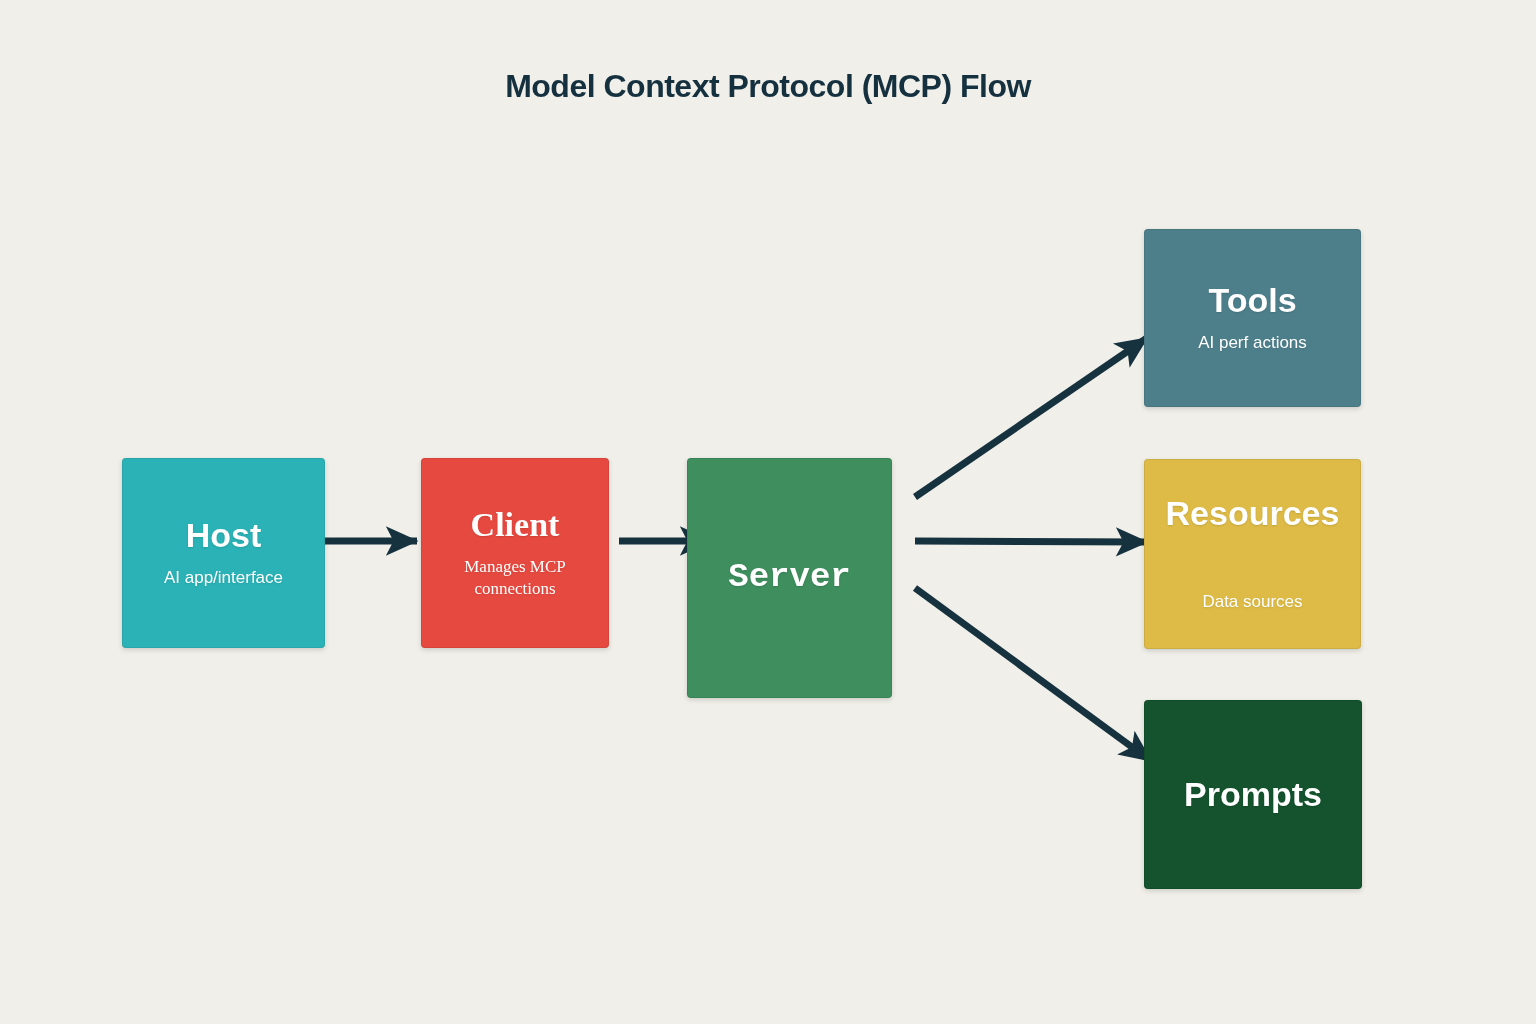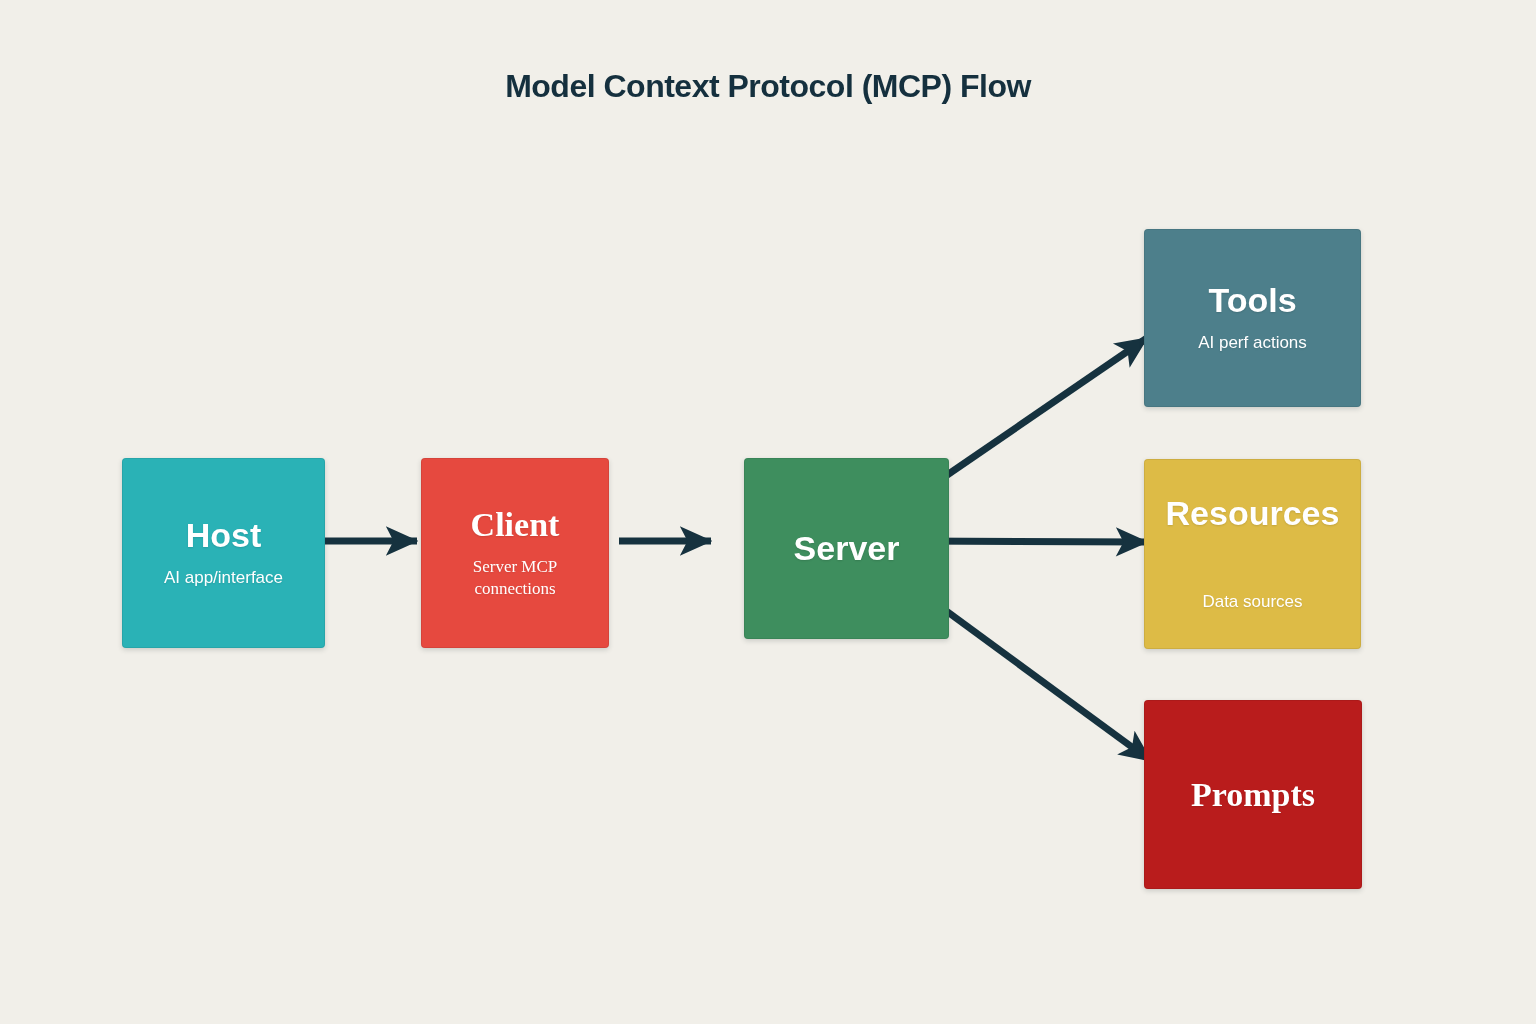--- a/index.html
+++ b/index.html
@@ -43,21 +43,21 @@
   }
   .node-sub {
     font-size: 17px;
     line-height: 1.3;
     margin-top: 13px;
     white-space: pre-line;
     text-shadow: 0 1px 2px rgba(0,0,0,0.10);
   }
   #node-host      { left: 122px;  top: 458px; width: 203px; height: 190px; }
   #node-client    { left: 421px;  top: 458px; width: 188px; height: 190px; font-family: Liberation Serif, serif; }
-  #node-server    { left: 744px;  top: 458px; width: 205px; height: 181px; }
+  #node-server    { left: 687px;  top: 458px; width: 205px; height: 240px; font-family: Liberation Mono, monospace; }
   #node-tools     { left: 1144px; top: 229px; width: 217px; height: 178px; }
   #node-resources { left: 1144px; top: 459px; width: 217px; height: 190px; gap: 46px; }
   #node-prompts   { left: 1144px; top: 700px; width: 218px; height: 189px; }
   .arrows-layer {
     position: absolute;
     left: 0; top: 0;
     width: 1536px; height: 1024px;
     pointer-events: none;
   }
   .edge { fill: none; stroke-width: 7px; }
@@ -82,34 +82,34 @@
     <path class="edge" d="M915,588 L1151,761" marker-end="url(#arrowhead)" style="stroke: rgb(22, 50, 63);"></path>
   </svg>
 
   <div class="node" id="node-host" style="background-color: rgb(42, 178, 182);">
     <div class="node-title">Host</div>
     <div class="node-sub">AI app/interface</div>
   </div>
 
   <div class="node" id="node-client" style="background-color: rgb(230, 73, 63);">
     <div class="node-title">Client</div>
-    <div class="node-sub">Server MCP connections</div>
+    <div class="node-sub">Manages MCP connections</div>
   </div>
 
   <div class="node" id="node-server" style="background-color: rgb(62, 142, 94);">
     <div class="node-title">Server</div>
   </div>
 
   <div class="node" id="node-tools" style="background-color: rgb(77, 127, 139);">
     <div class="node-title">Tools</div>
     <div class="node-sub">AI perf actions</div>
   </div>
 
   <div class="node" id="node-resources" style="background-color: rgb(221, 187, 70);">
     <div class="node-title">Resources</div>
     <div class="node-sub">Data sources</div>
   </div>
 
-  <div class="node" id="node-prompts" style="background-color: #b91c1c; font-family: Liberation Serif, serif;">
+  <div class="node" id="node-prompts" style="background-color: #14532d;">
     <div class="node-title">Prompts</div>
   </div>
 
 </div>
 
 </body></html>

